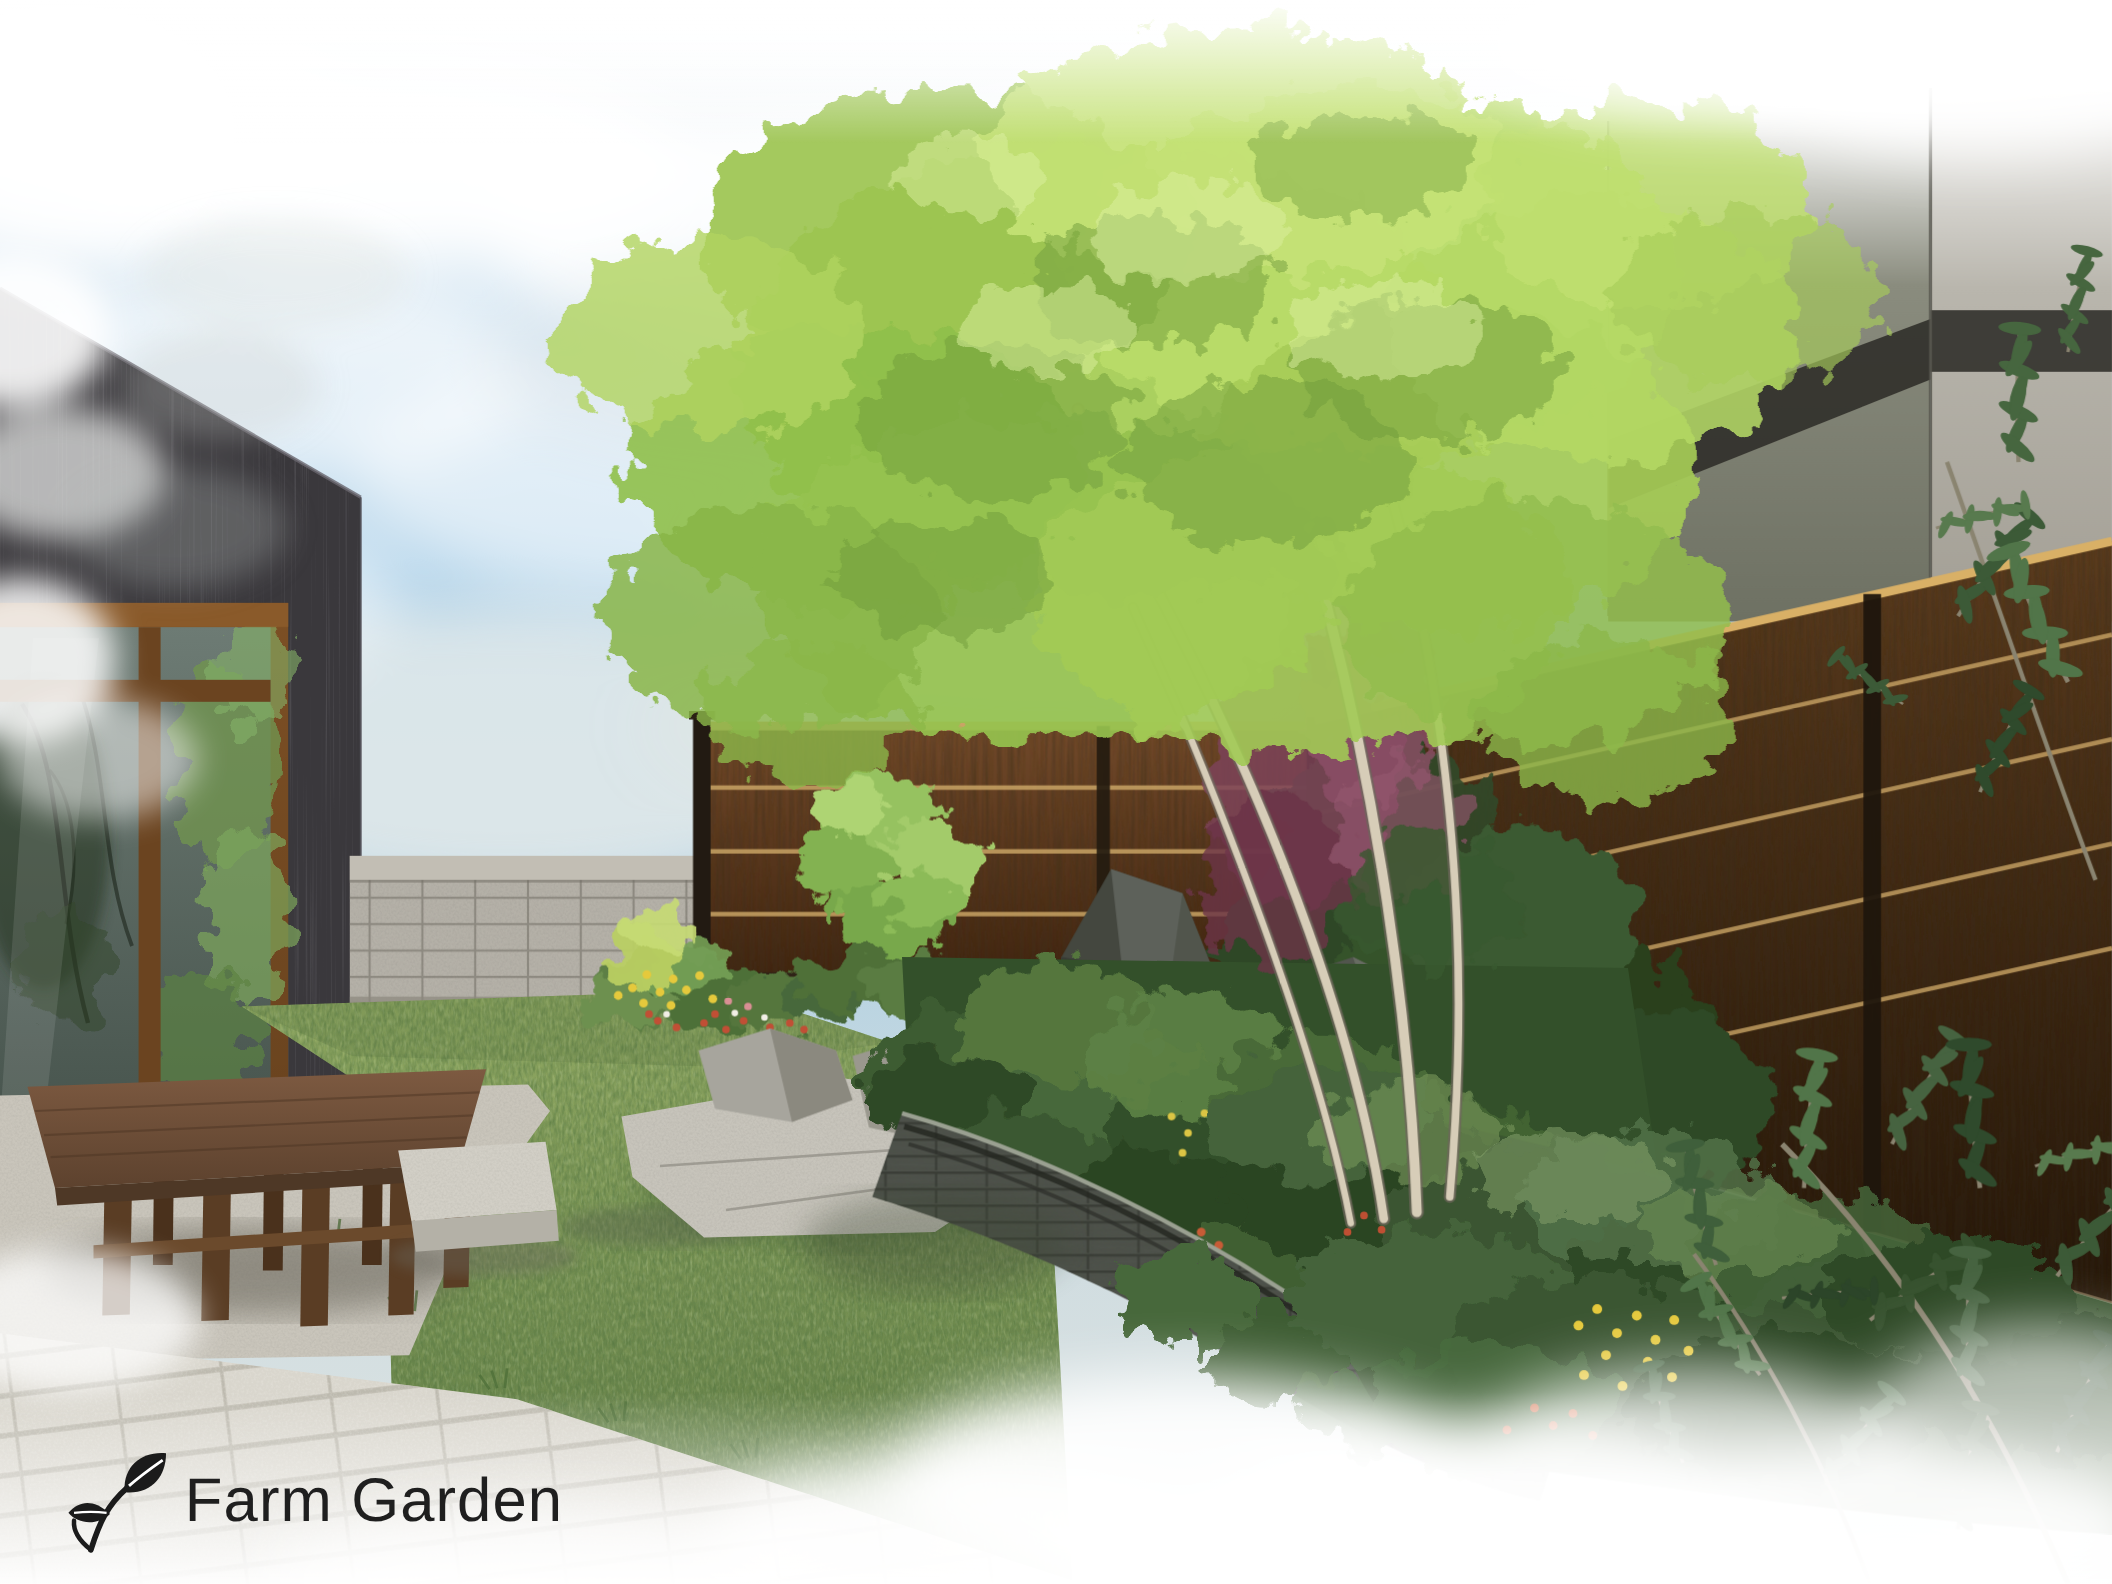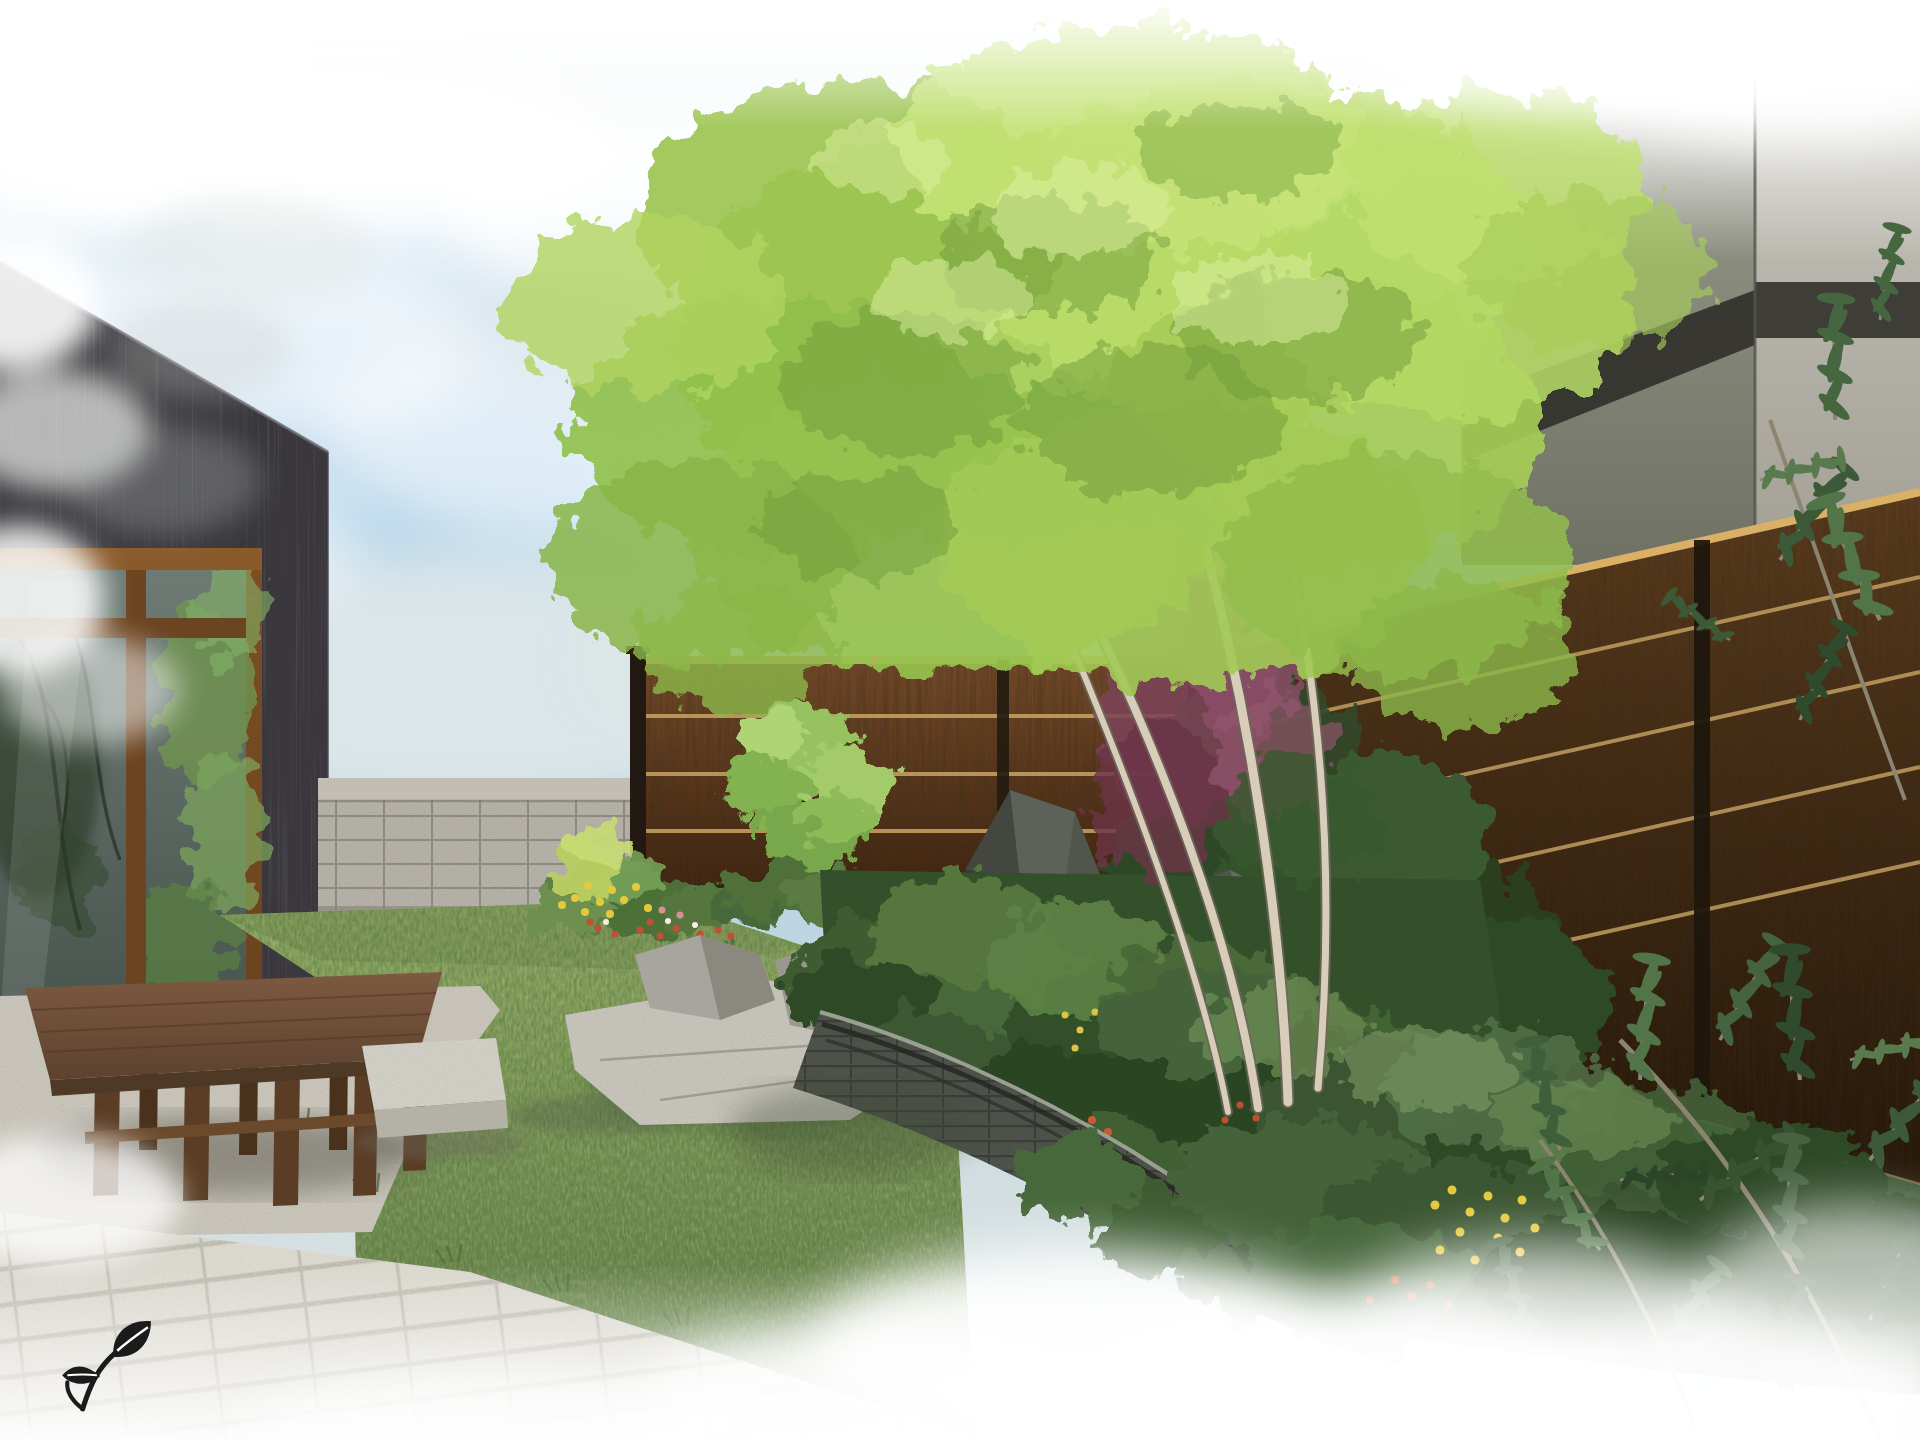--- a/index.html
+++ b/index.html
@@ -642,14 +642,15 @@
   <svg viewBox="0 0 100 100" aria-hidden="true">
     <g fill="none" stroke="#1b1b1b" stroke-linecap="round">
       <path d="M30,95 C38,70 45,55 62,40" stroke-width="5"></path>
       <path d="M30,95 C21,88 14,80 15,69" stroke-width="4"></path>
     </g>
     <path d="M60,42 C59,20 76,7 97,9 C97,29 85,45 62,44 Z" fill="#1b1b1b"></path>
     <path d="M64,38 C74,29 84,22 94,15" stroke="#ffffff" stroke-width="2.5" fill="none"></path>
     <path d="M46,62 C32,50 20,51 10,62 C19,73 37,73 47,63 Z" fill="#1b1b1b"></path>
     <path d="M15,62 C25,61 35,61 44,62" stroke="#ffffff" stroke-width="2" fill="none"></path>
   </svg>
+  <span class="logo-text">Farm Garden</span>
 </div>
 </div>
 
 </body></html>

